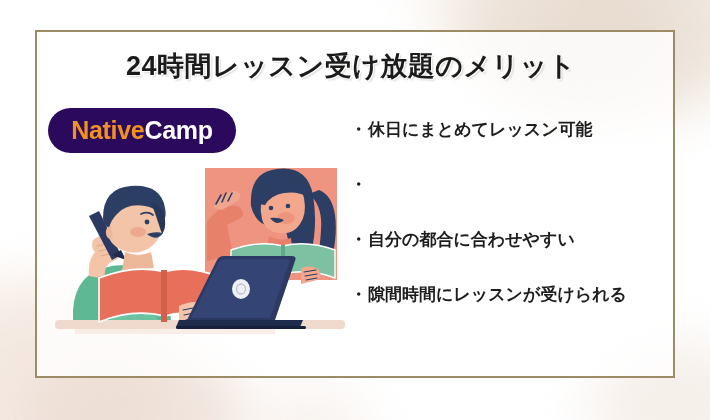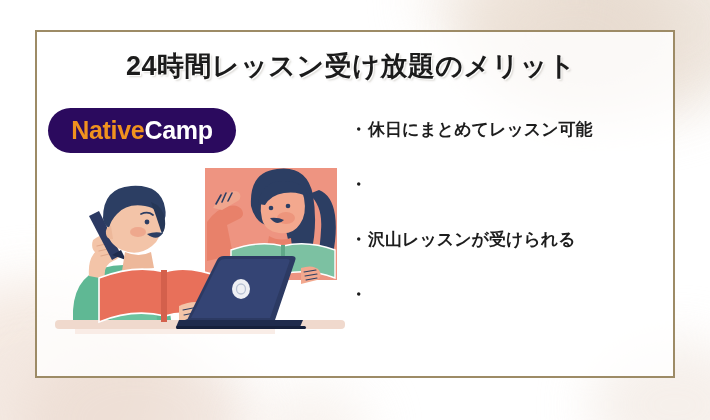--- a/index.html
+++ b/index.html
@@ -136,25 +136,26 @@
       <span class="bullet-dot">・</span>
       <span>休日にまとめてレッスン可能</span>
     </div>
 
     <div class="bullet-row">
       <span class="bullet-dot">・</span>
     </div>
 
     <div class="bullet-row">
       <span class="bullet-dot">・</span>
-      <span>沢山レッスンが受けられる</span>
-    </div>
-
-    <div class="bullet-row">
-      <span class="bullet-dot">・</span>
+      <span>自分の都合に合わせやすい</span>
+    </div>
+
+    <div class="bullet-row">
+      <span class="bullet-dot">・</span>
+      <span>隙間時間にレッスンが受けられる</span>
     </div>
 
   </div>
 
   <div class="illustration">
     <svg width="290" height="192" viewBox="0 0 290 192" xmlns="http://www.w3.org/2000/svg">
 
       <g>
         <rect x="150" y="8" width="132" height="112" fill="#ee9481"></rect>
 

